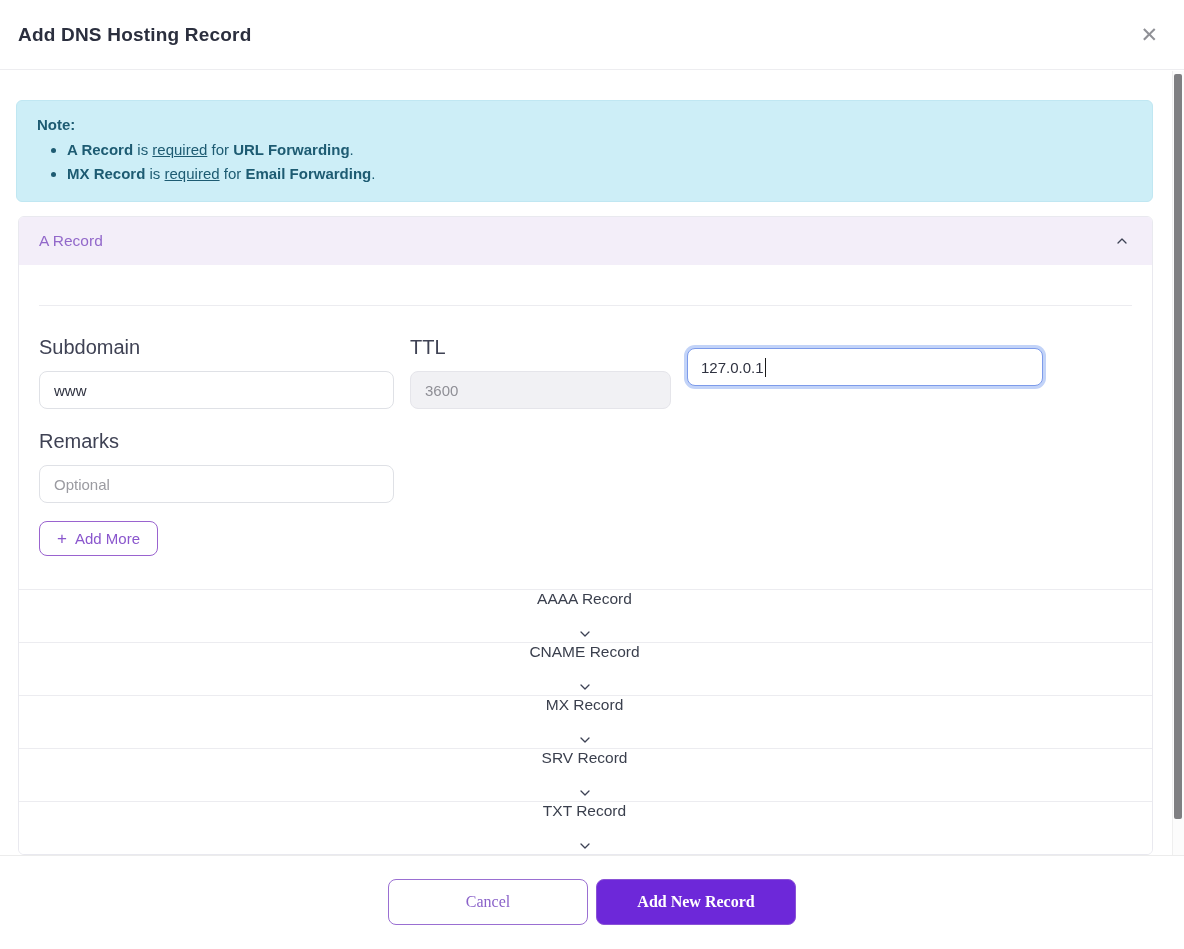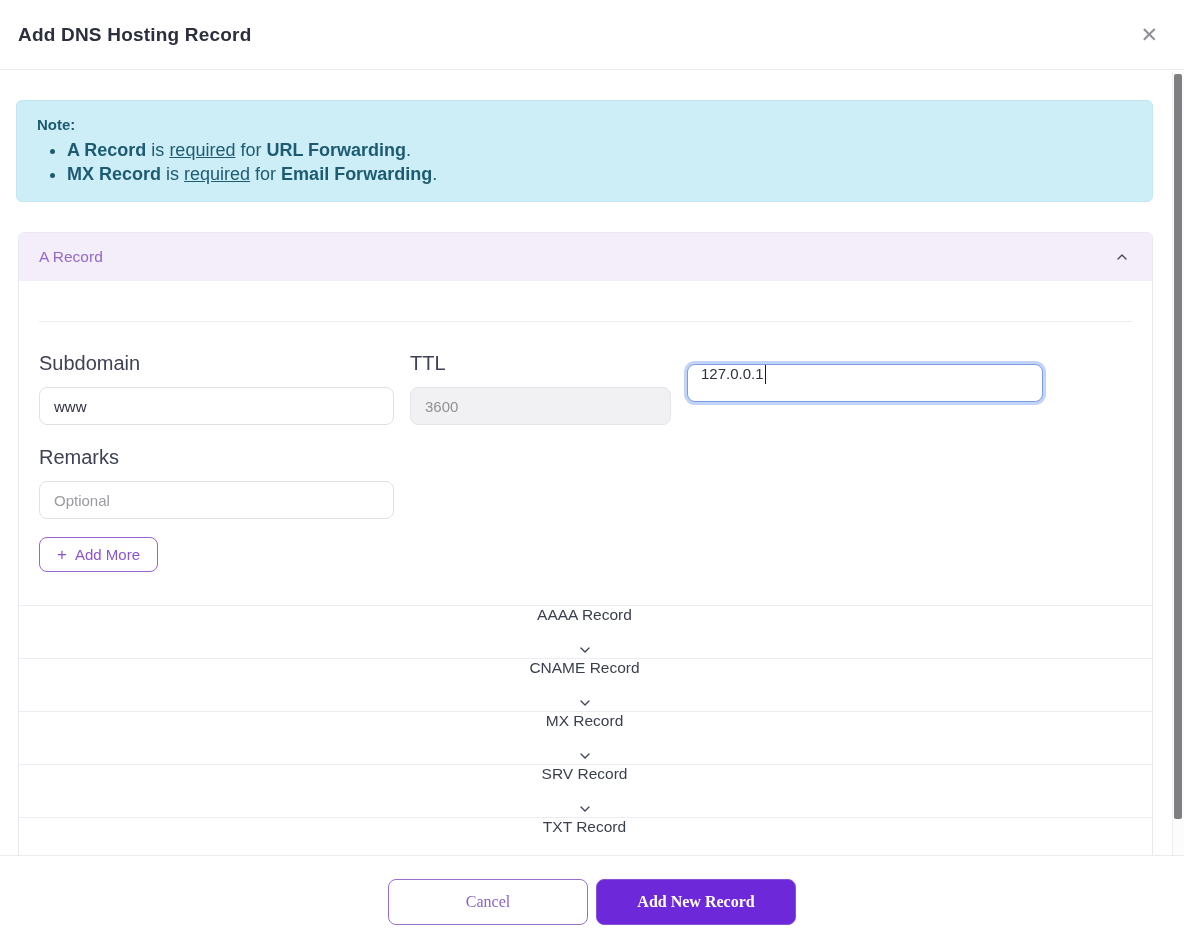--- a/index.html
+++ b/index.html
@@ -21,25 +21,25 @@
 
   
   .modal-body {
     position:relative; height:785px;
     padding:30px 31px 0 16px; overflow:hidden;
   }
 
   
   .note-box {
     background:#cdeef7; border:1px solid #c0e7f2; border-radius:6px;
-    padding:13px 20px 15px 20px; color:#1d5b72; margin-bottom:30px;
+    padding:13px 20px 15px 20px; color:#1d5b72; margin-bottom:14px;
   }
   .note-heading { font-weight:700; font-size:15px; line-height:22px; }
   .note-list { list-style:disc; margin:2px 0 0 0; padding-left:30px; }
-  .note-list li { font-size:18px; line-height:24px; }
+  .note-list li { font-size:15px; line-height:24px; }
   .nb { font-weight:700; }
   .nu { text-decoration:underline; }
 
   
   .accordion {
     border:1px solid #e9e9ef; border-radius:6px; overflow:hidden; margin-left:2px;
   }
   .acc-header {
     height:48px; display:flex; align-items:center; justify-content:space-between;
     padding:0 22px 0 20px; cursor:pointer; background:#fff;
@@ -64,21 +64,21 @@
     border:1px solid #dfe1e6; border-radius:8px;
     padding:4px 14px; font-size:15px; color:#2f3240; background:#fff;
     font-family:"Liberation Sans", sans-serif; outline:none;
   }
   .text-input::placeholder { color:#9b9ba1; }
   .text-input:disabled, .text-input.disabled {
     background:#f1f1f4; border-color:#e5e5ea; color:#8f8f96;
   }
   
   .fake-input {
-    margin-top:12px; width:100%; height:38px; display:flex; align-items:flex-start;
+    margin-top:12px; width:100%; height:38px; display:flex; align-items:center;
     border:1.5px solid #7d9bea; border-radius:8px; background:#fff;
     padding:0 13px; font-size:15px; color:#2f3240;
     box-shadow:0 0 0 3px #c2d3f8;
   }
   .caret { display:inline-block; width:1.5px; height:19px; background:#1a1a1a; margin-left:1px; }
 
   .remarks-row { margin-top:21px; width:355px; }
 
   .add-more-btn {
     margin-top:18px; display:inline-flex; align-items:center; gap:8px;

